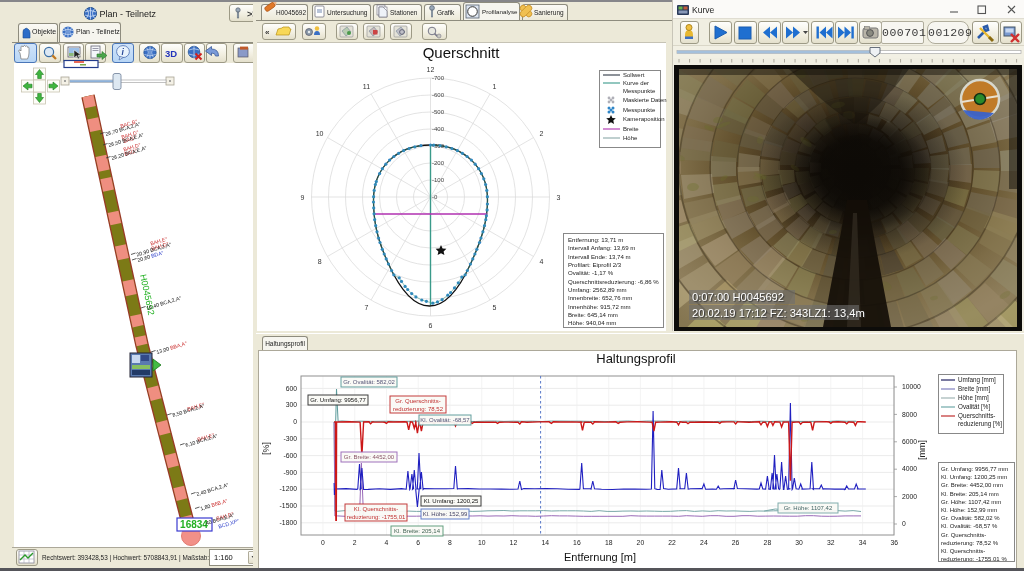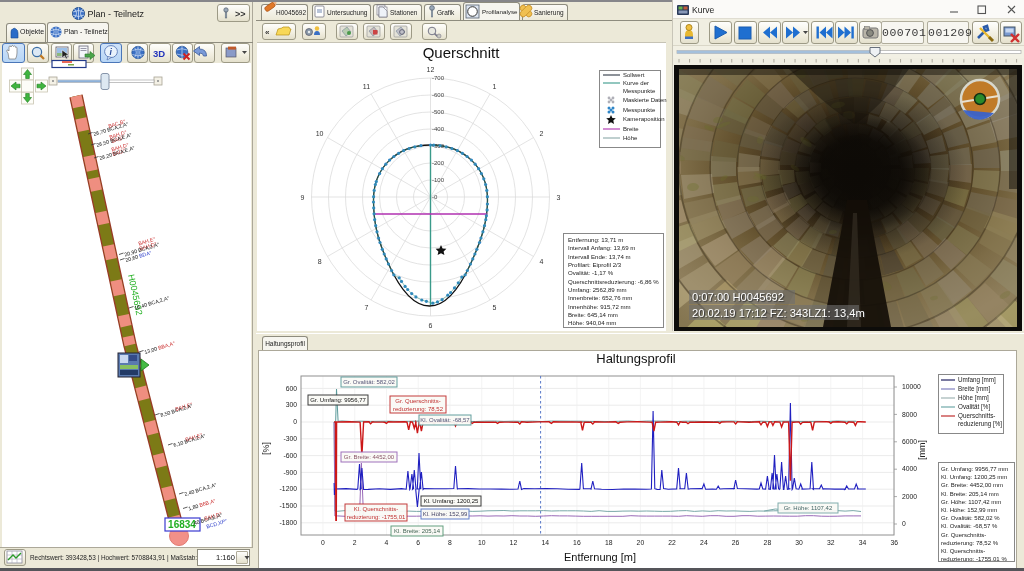--- a/index.html
+++ b/index.html
@@ -5,21 +5,21 @@
 html,body{width:1024px;height:571px;overflow:hidden;}
 body{font-family:"Liberation Sans",sans-serif;background:#ece9d8;position:relative;}
 .abs{position:absolute;}
 .btn{position:absolute;border:1px solid #9d9a86;border-radius:3px;background:linear-gradient(#fefefc,#f1eee0 60%,#e4e0cc);}
 .btnsel{background:linear-gradient(#cfe3fa,#b7d5f5);border:1px solid #4a76b8;}
 .tab{position:absolute;border:1px solid #8e8c7e;border-bottom:none;border-radius:3px 3px 0 0;background:linear-gradient(#fbfaf6,#ece9d8);}
 .tabsel{background:#f6f5ef;}
 svg{position:absolute;overflow:visible;}
 </style></head><body>
 
-<div class="abs" style="left:0;top:0;width:253px;height:568px;background:#ece9d8;border-right:1px solid #aca899;">
+<div class="abs" style="left:12px;top:0;width:253px;height:568px;background:#ece9d8;border-right:1px solid #aca899;">
 <div class="abs" style="left:0;top:4px;width:216px;height:18px;text-align:center;font-size:9px;color:#222;line-height:18px;"><svg style="position:relative;top:3px;" width="13" height="13" viewBox="0 0 13 13">
         <circle cx="6.5" cy="6.5" r="6" fill="#3a6fc4"></circle>
         <circle cx="6.5" cy="6.5" r="6" fill="none" stroke="#23508f"></circle>
         <path d="M1 5 Q6.5 2 12 5 M1 8 Q6.5 11 12 8 M6.5 .5 V12.5 M2.5 2 Q 6.5 6 2.5 11 M10.5 2 Q 6.5 6 10.5 11" stroke="#cfe0f5" stroke-width=".8" fill="none"></path>
       </svg> Plan - Teilnetz</div>
 <div class="btn" style="left:217px;top:4px;width:33px;height:18px;"></div>
 <svg style="left:220px;top:6px;" width="28" height="14" viewBox="0 0 28 14">
       <circle cx="6" cy="4" r="2.2" fill="#9aa8b8" stroke="#55606e" stroke-width=".7"></circle>
       <rect x="5.2" y="6" width="1.6" height="6" fill="#9aa8b8" stroke="#55606e" stroke-width=".5"></rect>
       <text x="15" y="10.5" font-size="9" font-weight="bold" fill="#333">&gt;&gt;</text>
@@ -164,21 +164,21 @@
 <text x="205" y="465.5" font-size="5.2" transform="rotate(-17 205 465.5)"><tspan fill="#3344cc">BCD,XP°</tspan></text>
 </svg>
 <div class="abs" style="left:0;top:547px;width:253px;height:21px;border-top:1px solid #aca899;background:#ece9d8;"></div>
 <div class="btn" style="left:4px;top:549px;width:22px;height:17px;"></div>
 <svg style="left:7px;top:551px;" width="16" height="13" viewBox="0 0 16 13">
       <rect x="0" y="0" width="15" height="12" fill="#fff" stroke="#889" stroke-width=".8"></rect>
       <path d="M0 4 H15 M0 8 H15 M5 0 V12 M10 0 V12" stroke="#aab" stroke-width=".6"></path>
       <path d="M1 9 L6 4 L9 7 L14 2" stroke="#2a9a2a" stroke-width="1.4" fill="none"></path>
     </svg>
 <div class="abs" style="left:30px;top:553.5px;font-size:6.4px;color:#222;">Rechtswert: 393428,53 | Hochwert: 5708843,91 | Maßstab:</div>
-<div class="abs" style="left:197px;top:549px;width:53px;height:17px;background:#fff;border:1px solid #8e8c7e;font-size:7.5px;color:#111;line-height:15px;padding-left:4px;text-align:center;">1:160<div class="abs" style="right:1px;top:1px;width:12px;height:13px;background:linear-gradient(#fdfdfb,#e4e0cc);border:1px solid #b0ac9a;border-radius:1px;">
+<div class="abs" style="left:197px;top:549px;width:53px;height:17px;background:#fff;border:1px solid #8e8c7e;font-size:7.5px;color:#111;line-height:15px;padding-left:4px;">1:160<div class="abs" style="right:1px;top:1px;width:12px;height:13px;background:linear-gradient(#fdfdfb,#e4e0cc);border:1px solid #b0ac9a;border-radius:1px;">
         <svg width="10" height="11" viewBox="0 0 10 11">
           <path d="M2.5 4 l5 0 l-2.5 3.5Z" fill="#444"></path>
         </svg>
       </div></div>
 </div>
 <div class="abs" style="left:256px;top:0;width:416px;height:333px;background:#ece9d8;">
 <div class="tab" style="left:5px;top:4px;width:47px;height:16px;"></div>
 <div class="tab" style="left:56px;top:4px;width:59px;height:16px;"></div>
 <div class="tab" style="left:117px;top:4px;width:49px;height:16px;"></div>
 <div class="tab" style="left:168px;top:4px;width:37px;height:16px;"></div>
@@ -411,21 +411,21 @@
 <div class="abs" style="left:0;top:19px;width:352px;height:27px;background:#f0eee1;border-bottom:1px solid #dad7c8;"></div>
 <div class="btn" style="left:7px;top:21px;width:19px;height:23px;"></div>
 <div class="btn" style="left:36px;top:21px;width:23px;height:23px;"></div>
 <div class="btn" style="left:61px;top:21px;width:23px;height:23px;"></div>
 <div class="btn" style="left:85px;top:21px;width:23px;height:23px;"></div>
 <div class="btn" style="left:109px;top:21px;width:27px;height:23px;"></div>
 <div class="btn" style="left:138px;top:21px;width:23px;height:23px;"></div>
 <div class="btn" style="left:162px;top:21px;width:23px;height:23px;"></div>
 <div class="btn" style="left:186px;top:21px;width:23px;height:23px;"></div>
 <div class="abs" style="left:208px;top:21px;width:43px;height:23px;background:#f7f6f1;border:1px solid #b0ad9c;border-radius:2px;font-family:'Liberation Mono',monospace;font-size:11.5px;letter-spacing:0.5px;color:#3a3a3a;line-height:22px;">000701</div>
-<div class="abs" style="left:254px;top:21px;width:42px;height:23px;background:#f7f6f1;border:1px solid #b0ad9c;border-radius:2px;font-family:'Liberation Mono',monospace;font-size:11.5px;letter-spacing:0.5px;color:#3a3a3a;text-align:center;line-height:22px;">001209</div>
+<div class="abs" style="left:254px;top:21px;width:42px;height:23px;background:#f7f6f1;border:1px solid #b0ad9c;border-radius:8px;font-family:'Liberation Mono',monospace;font-size:11.5px;letter-spacing:0.5px;color:#3a3a3a;text-align:center;line-height:22px;">001209</div>
 <div class="btn" style="left:299px;top:21px;width:27px;height:23px;"></div>
 <div class="btn" style="left:327px;top:21px;width:22px;height:23px;"></div>
 <svg style="left:0;top:21px;" width="352" height="23" viewBox="0 0 352 23">
 <path d="M12 14 Q12 9 16 9 Q20 9 20 14 L20 18 L12 18Z" fill="#e8b830"></path>
       <circle cx="16" cy="6.5" r="3" fill="#f0c040" stroke="#b08820"></circle>
       <rect x="12" y="15.5" width="8" height="2.5" fill="#3a6fc4"></rect>
 <path d="M42 5 L54 11.5 L42 18Z" fill="#1f6fd0" stroke="#1a5cb0" stroke-width="1"></path>
 <rect x="66" y="6" width="12" height="12" fill="#1f6fd0" stroke="#1a5cb0" stroke-width="1"></rect>
 <path d="M97 5.5 L97 17.5 L90 11.5Z M104 5.5 L104 17.5 L97 11.5Z" fill="#1f6fd0"></path>
 <path d="M113 5.5 L113 17.5 L120 11.5Z M120 5.5 L120 17.5 L127 11.5Z" fill="#1f6fd0"></path>

